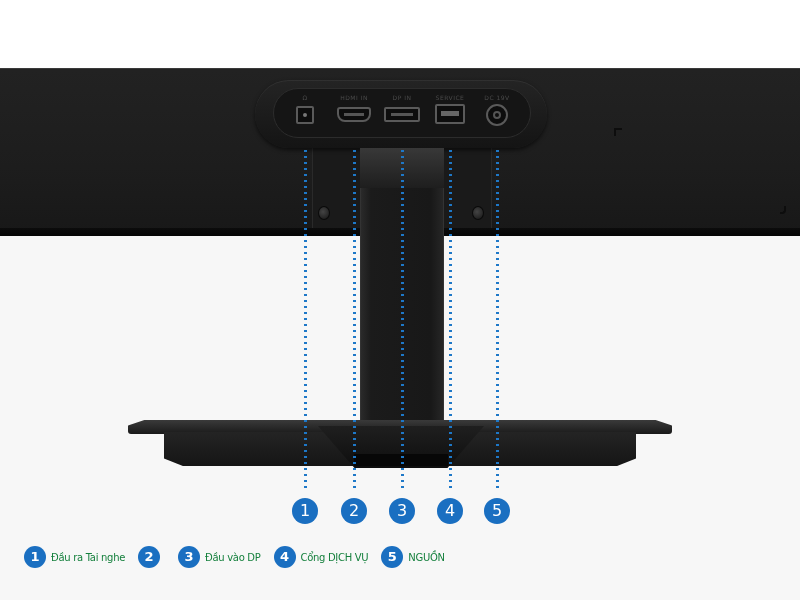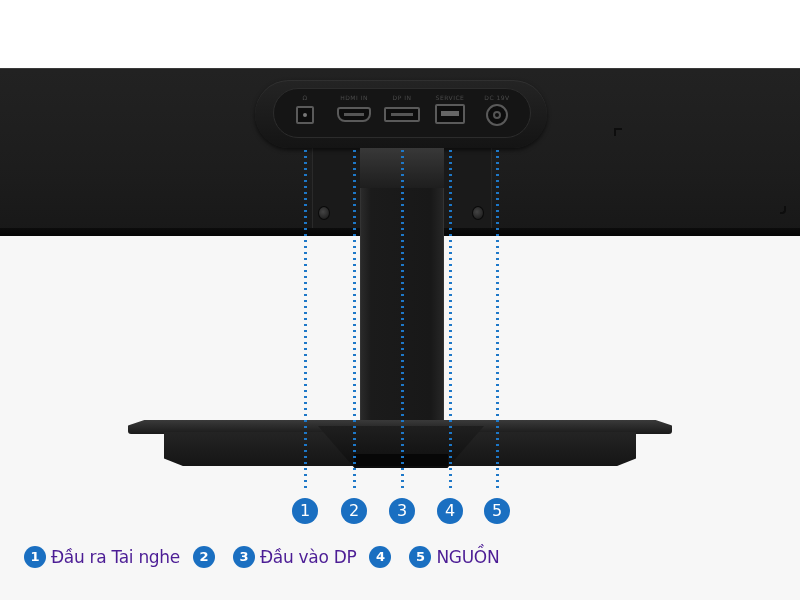--- a/index.html
+++ b/index.html
@@ -117,21 +117,21 @@
   }
   .legend-num {
     width: 22px; height: 22px; border-radius: 50%;
     background: #1a6fc1; color: #fff;
     font-size: 13px; line-height: 22px; text-align: center; font-weight: bold;
     font-family: "DejaVu Sans", sans-serif;
     margin-right: 5px; flex: none;
   }
   .legend-label {
     font-family: "DejaVu Sans", sans-serif;
-    font-size: 17px; color: #4c1d95; white-space: nowrap; letter-spacing: -0.3px;
+    font-size: 10px; color: #15803d; white-space: nowrap; letter-spacing: -0.3px;
   }
 </style>
 </head>
 <body>
 
 <div class="top-white"></div>
 
 <div class="monitor-back"></div>
 <div class="corner-mark" style="left:614px; top:128px;"></div>
 <div class="corner-mark2" style="left:780px; top:206px;"></div>
@@ -194,18 +194,19 @@
   </div>
   <div class="legend-item">
     <span class="legend-num">2</span>
   </div>
   <div class="legend-item">
     <span class="legend-num">3</span>
     <span class="legend-label">Đầu vào DP</span>
   </div>
   <div class="legend-item">
     <span class="legend-num">4</span>
+    <span class="legend-label">Cổng DỊCH VỤ</span>
   </div>
   <div class="legend-item">
     <span class="legend-num">5</span>
     <span class="legend-label">NGUỒN</span>
   </div>
 </div>
 
 </body></html>

